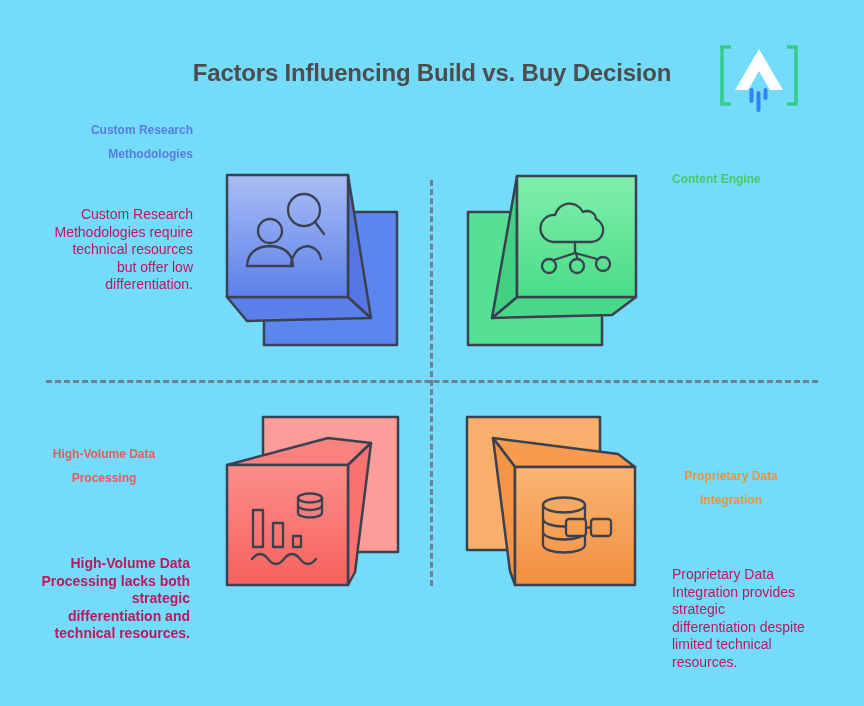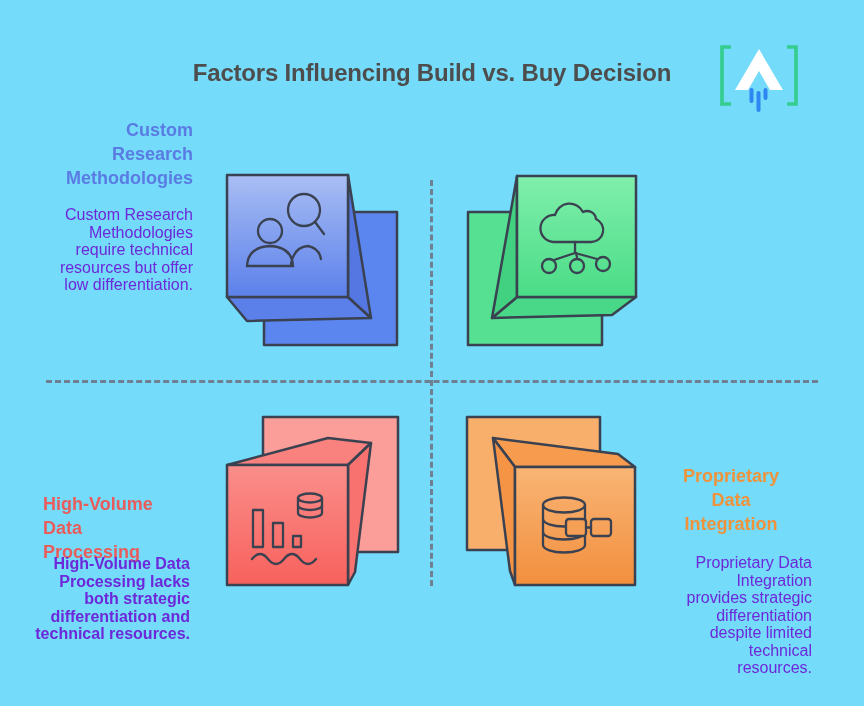--- a/index.html
+++ b/index.html
@@ -13,34 +13,34 @@
   .title{
     left:0;right:0;top:59px;text-align:center;
     font-size:24px;font-weight:bold;color:#4D4D4D;letter-spacing:-0.2px;
   }
   
   .logo{left:717px;top:43px;width:84px;height:74px;}
   
   .h-divider{left:46px;top:380px;width:772px;height:0;border-top:3px dashed #6E8091;}
   .v-divider{left:430px;top:180px;width:0;height:406px;border-left:3px dashed #6E8091;}
   
-  .heading{font-weight:bold;font-size:18px;line-height:24px;}
-  .body-copy{font-size:16px;line-height:17.5px;color:#6d28d9;}
+  .heading{font-weight:bold;font-size:12px;line-height:24px;}
+  .body-copy{font-size:14px;line-height:17.5px;color:#be185d;}
   .hd-blue{color:#5A7CE2;}
   .hd-green{color:#4BC96A;}
   .hd-red{color:#E85C5C;}
   .hd-orange{color:#EE923C;}
   .tl-heading{right:671px;top:118px;width:130px;text-align:right;}
   .tl-body{right:671px;top:206px;width:140px;text-align:right;}
   .tr-heading{left:672px;top:167px;width:152px;text-align:left;}
   .tr-body{left:672px;top:205px;width:140px;text-align:left;}
-  .bl-heading{right:699px;top:492px;width:122px;text-align:left;}
+  .bl-heading{right:699px;top:442px;width:122px;text-align:center;}
   .bl-body{right:674px;top:555px;width:155px;text-align:right;font-weight:bold;}
   .br-heading{left:672px;top:464px;width:118px;text-align:center;}
-  .br-body{left:672px;top:554px;width:140px;text-align:right;}
+  .br-body{left:672px;top:566px;width:140px;text-align:left;}
   
   .cube-blue{left:225px;top:170px;}
   .cube-green{left:458px;top:166px;}
   .cube-red{left:224px;top:408px;}
   .cube-orange{left:458px;top:408px;}
   svg{display:block;}
 </style>
 </head>
 <body>
 
@@ -86,20 +86,21 @@
       <g fill="none" stroke="#3A4150" stroke-width="2.3" stroke-linecap="round">
         <path d="M66,94 Q69,77 83,76 Q94,78 96,89"></path>
         <circle cx="79" cy="40" r="16"></circle>
         <path d="M90,52 L99,64"></path>
         <circle cx="45" cy="61" r="12"></circle>
         <path d="M22,96 Q23,77 45,76 Q67,77 68,96 Z"></path>
       </g>
     </svg>
   </div>
 
+  <div class="abs heading hd-green tr-heading">Content Engine</div>
 
   <div class="abs cube-green">
     <svg width="180" height="184" viewBox="0 0 180 184">
       <defs>
         <linearGradient id="gG" x1="0" y1="0" x2="0" y2="1">
           <stop offset="0" stop-color="#80EFAC"></stop>
             <stop offset="1" stop-color="#4ADC86"></stop>
         </linearGradient>
       </defs>
       <g stroke="#3A4150" stroke-width="2.5" stroke-linejoin="round">

